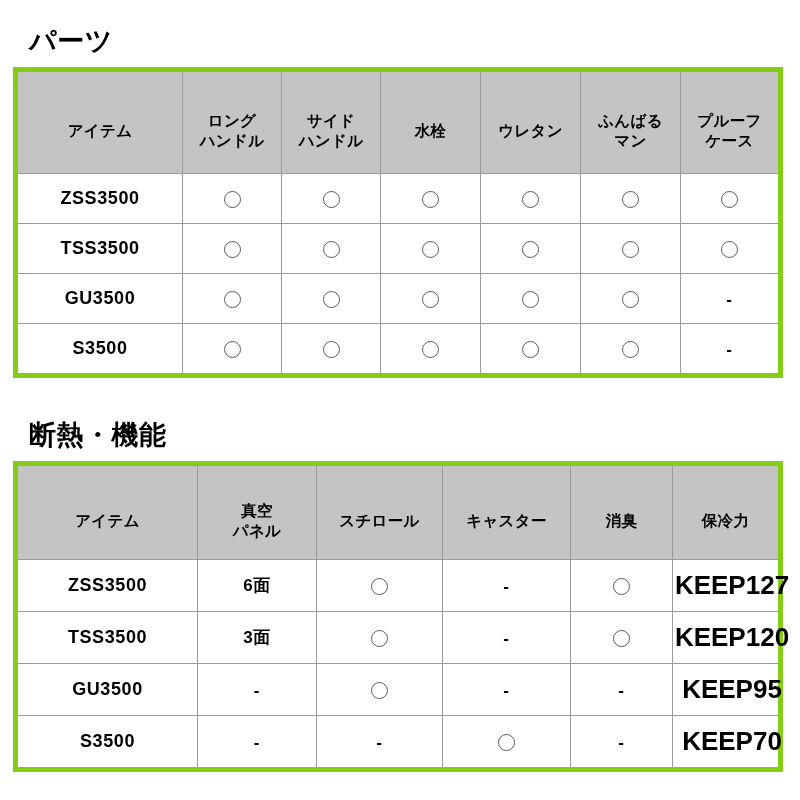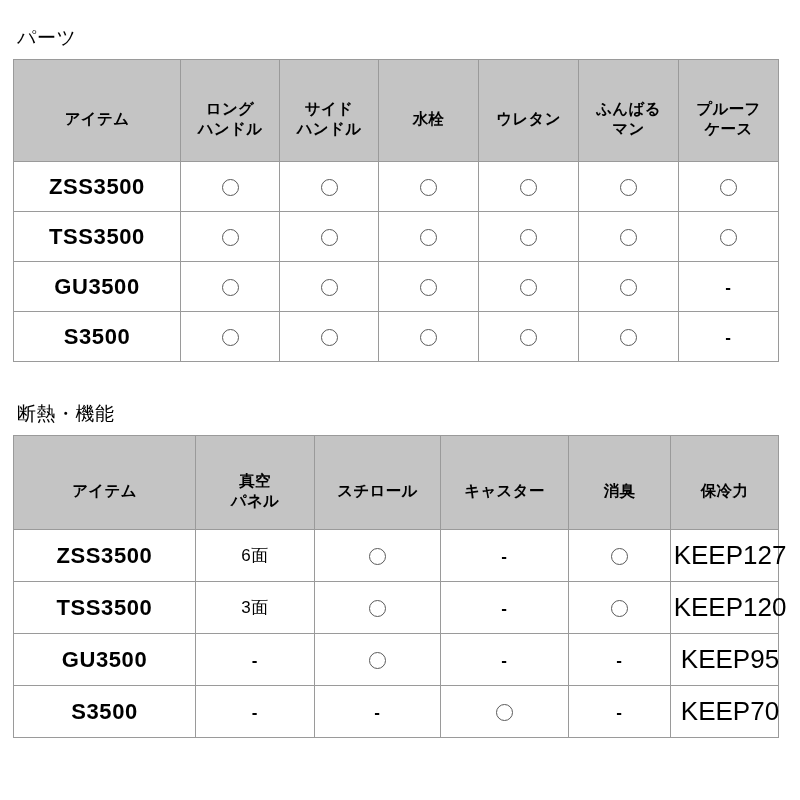--- a/index.html
+++ b/index.html
@@ -20,36 +20,36 @@
     width: 800px;
     height: 800px;
     box-sizing: border-box;
   }
   .section {
     position: absolute;
     left: 13px;
     width: 765px;
   }
   #section-parts { top: 28px; }
-  #section-insulation { top: 404px; }
+  #section-insulation { top: 422px; }
 
   .section-title {
-    font-size: 19px;
-    font-weight: normal;
+    font-size: 27px;
+    font-weight: bold;
     line-height: 1.0;
     letter-spacing: 0.5px;
-    margin: 0 0 12px 4px;
+    margin: 0 0 12px 16px;
     white-space: nowrap;
   }
 
   table.spec {
     border-collapse: collapse;
     table-layout: fixed;
     width: 765px;
-    border: 1px solid #84cc16;
+    border: 5px solid #84cc16;
   }
   table.spec th,
   table.spec td {
     border: 1px solid #9a9a9a;
     text-align: center;
     vertical-align: middle;
     padding: 0;
     overflow: visible;
   }
   table.spec thead th {
@@ -67,21 +67,21 @@
   }
   table.spec tbody td {
     background: #ffffff;
     height: 49px;
     font-size: 17px;
     font-weight: bold;
     letter-spacing: 0.6px;
     white-space: nowrap;
   }
   table.spec tbody td.model {
-    font-size: 22px;
+    font-size: 18px;
   }
   
   .mk-circle {
     display: inline-block;
     width: 17px;
     height: 17px;
     border: 1px solid #5a5a5a;
     border-radius: 50%;
     vertical-align: middle;
     box-sizing: border-box;
@@ -89,21 +89,21 @@
   .mk-dash {
     display: inline-block;
     font-size: 17px;
     font-weight: bold;
     line-height: 1;
     vertical-align: middle;
   }
   .mk-text {
     display: inline-block;
     font-size: 17px;
-    font-weight: normal;
+    font-weight: bold;
     line-height: 1.05;
   }
   .keepcell .mk-text {
     display: block;
     width: 118px;
     margin: 0 auto;
     word-break: break-all;
     white-space: normal;
     letter-spacing: 0px;
     font-size: 26px;

